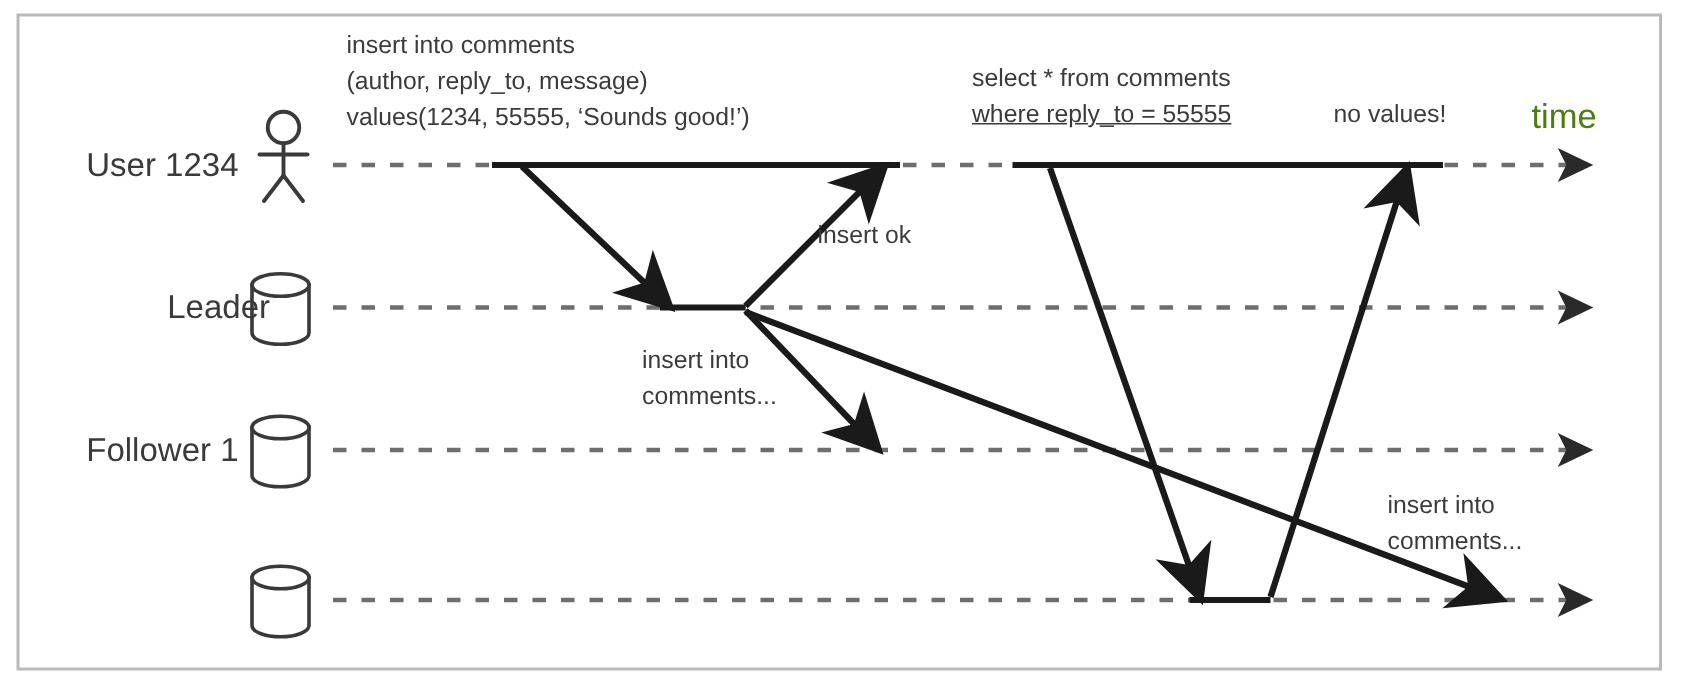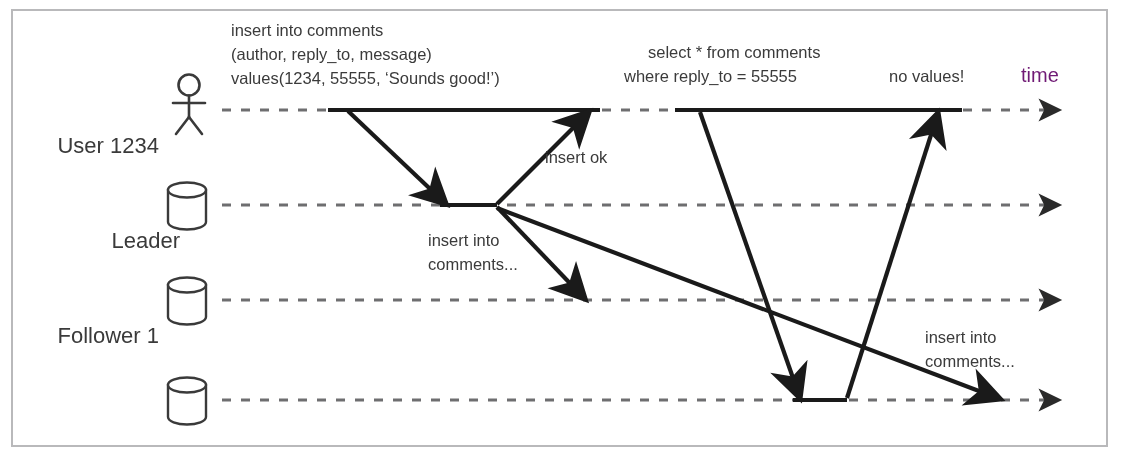--- a/index.html
+++ b/index.html
@@ -35,33 +35,32 @@
     width: 1122px;
     height: 460px;
   }
   .lane-label {
     position: absolute;
     font-size: 22px;
     color: #3a3a3a;
     text-align: right;
     white-space: nowrap;
     letter-spacing: 0px;
-    margin-top: 36px;
   }
   .msg-label {
     position: absolute;
     font-size: 16.5px;
     line-height: 21px;
     color: #3b3b3b;
     white-space: pre;
   }
   .time-label {
     position: absolute;
-    font-size: 20px;
-    color: #701a75;
+    font-size: 23px;
+    color: #4d7c0f;
     white-space: nowrap;
   }
 </style>
 </head>
 <body>
 
 <div id="canvas">
   <div id="frame"></div>
 
   <svg class="diagram" viewBox="0 0 1122 460" xmlns="http://www.w3.org/2000/svg">
@@ -126,21 +125,21 @@
   <div class="msg-label" style="left:231px; top:20px;">insert into comments</div>
   <div class="msg-label" style="left:231px; top:44px;">(author, reply_to, message)</div>
   <div class="msg-label" style="left:231px; top:68px;text-align:right;">values(1234, 55555, ‘Sounds good!’)</div>
 
   <div class="msg-label" style="left:545px; top:147px;">insert ok</div>
 
   <div class="msg-label" style="left:428px; top:230px;">insert into</div>
   <div class="msg-label" style="left:428px; top:254px;">comments...</div>
 
   <div class="msg-label" style="left:648px; top:42px;">select * from comments</div>
-  <div class="msg-label" style="left:624px; top:66px;">where reply_to = 55555</div>
+  <div class="msg-label" style="left:648px; top:66px;text-decoration:underline;">where reply_to = 55555</div>
 
   <div class="msg-label" style="left:889px; top:66px;">no values!</div>
 
   <div class="msg-label" style="left:925px; top:327px;">insert into</div>
   <div class="msg-label" style="left:925px; top:351px;">comments...</div>
 
   <div class="time-label" style="left:1021px; top:64px;">time</div>
 </div>
 
 </body></html>

